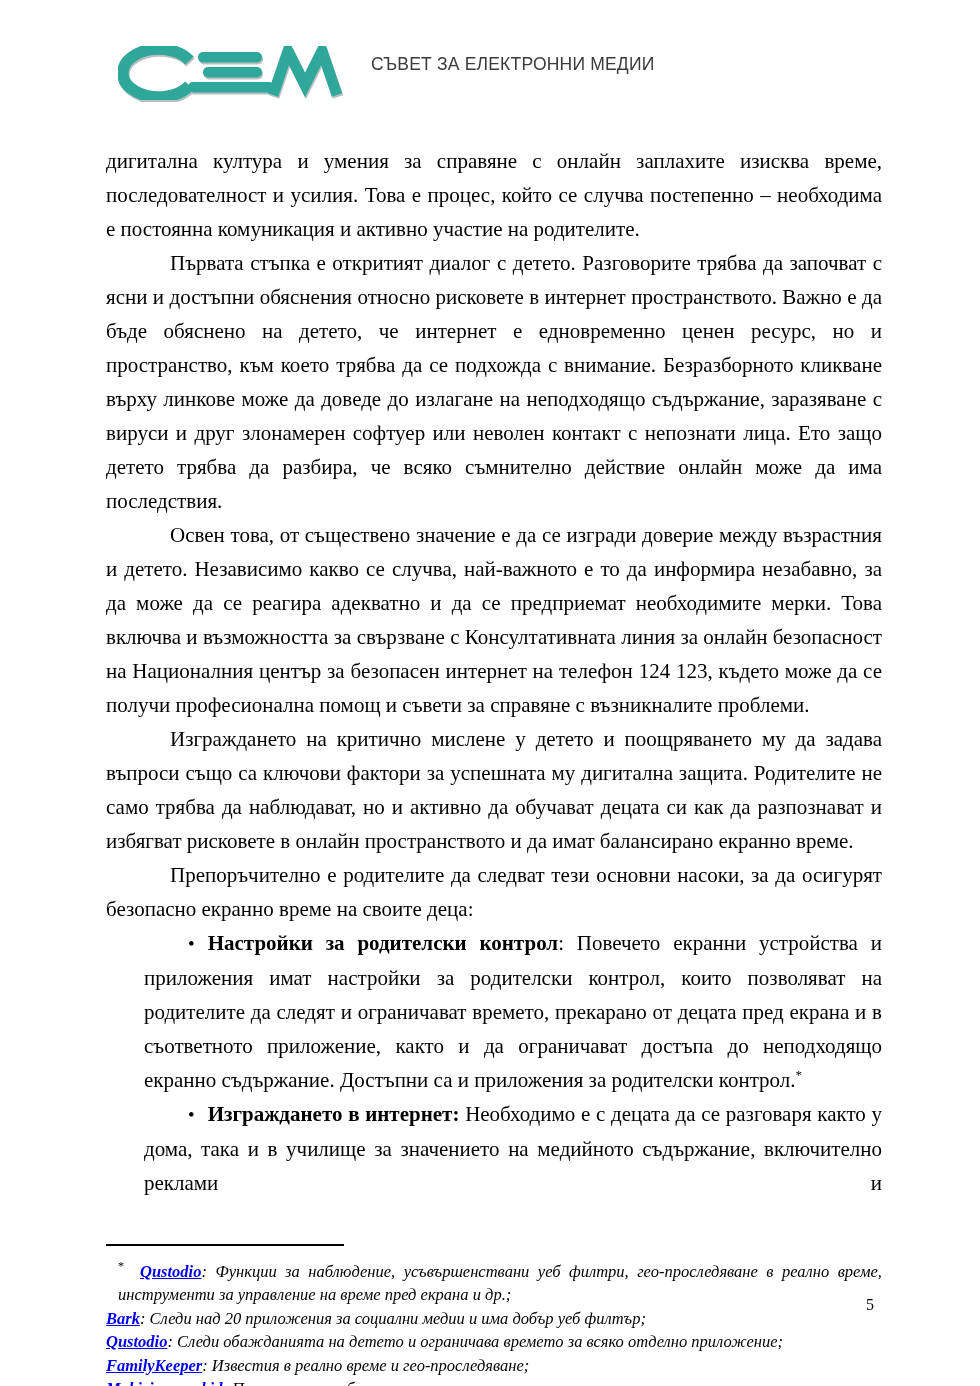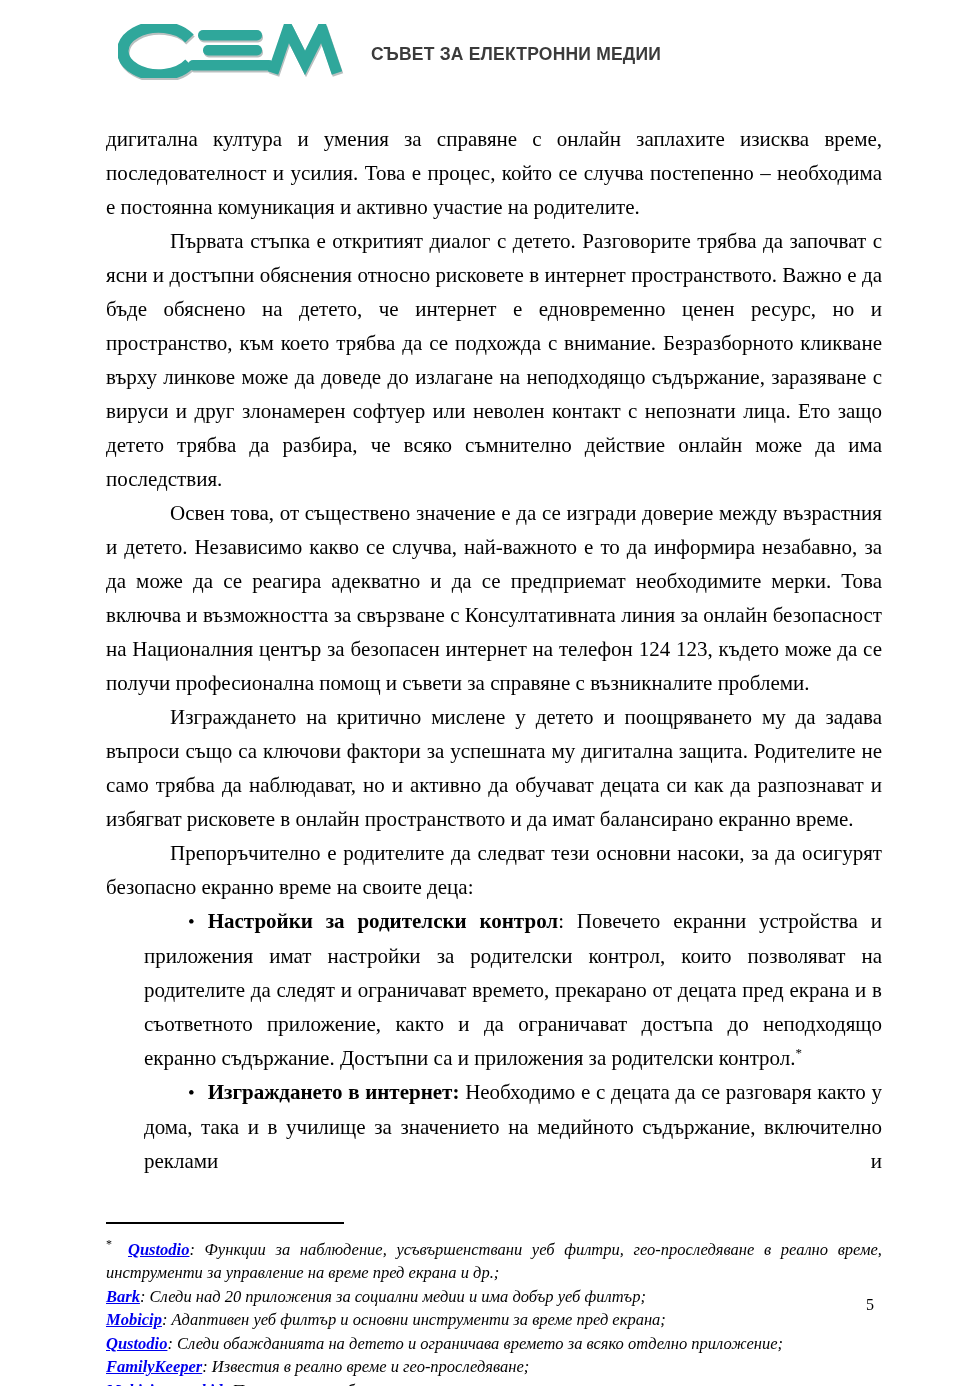--- a/index.html
+++ b/index.html
@@ -6,23 +6,22 @@
   html, body { background: #ffffff; }
   body {
     width: 980px; height: 1386px;
     position: relative;
     font-family: "Liberation Serif", serif;
     color: #000;
     overflow: hidden;
   }
   .header {
     display: flex;
-    align-items: center;
-    margin: 24px 90px 0 118px;
-    font-weight: bold;
+    align-items: flex-start;
+    margin: 46px 90px 0 118px;
   }
   .logo { width: 225px; height: 54px; flex: 0 0 auto; }
   .logo svg { width: 100%; height: 100%; filter: drop-shadow(1.5px 2px 0 rgba(130,140,140,0.55)); }
   .sr-only {
     position: absolute; width: 1px; height: 1px;
     overflow: hidden; clip: rect(0 0 0 0); white-space: nowrap;
   }
   .org-names {
     margin-left: 28px;
     padding-top: 5px;
@@ -56,21 +55,21 @@
     width: 238px;
     border: none;
     border-top: 2px solid #000;
     margin: 44px 0 9px 0;
   }
   .fn-body {
     font-size: 16.5px;
     line-height: 23.5px;
     font-style: italic;
   }
-  .fn-item.first { text-align: justify; }
+  .fn-item.first { text-align: justify; margin-left: 12px; }
   .fn-star {
     font-style: normal;
     font-size: 12px;
     margin-right: 16px;
   }
   .fn-link {
     color: #0000ee;
     font-weight: bold;
     font-style: italic;
     text-decoration: underline;
@@ -117,20 +116,19 @@
   <p class="para bullet"><span class="bullet-dot">•</span><span class="b">Настройки за родителски контрол</span><span>: </span><span>Повечето екранни устройства и приложения имат настройки за родителски контрол, които позволяват на родителите да следят и ограничават времето, прекарано от децата пред екрана и в съответното приложение, както и да ограничават достъпа до неподходящо екранно съдържание. Достъпни са и приложения за родителски контрол.</span><sup class="marker">*</sup></p>
 
   <p class="para bullet justify-last"><span class="bullet-dot">•</span><span class="b">Изграждането в интернет:</span><span> </span><span>Необходимо е с децата да се разговаря както у дома, така и в училище за значението на медийното съдържание, включително реклами и</span></p>
 </div>
 
 <div class="footnotes">
   <hr class="fn-sep">
   <div class="fn-body">
     <p class="fn-item first"><sup class="fn-star">*</sup><a class="fn-link">Qustodio</a><span>: Функции за наблюдение, усъвършенствани уеб филтри, гео-проследяване в реално време, инструменти за управление на време пред екрана и др.;</span></p>
     <p class="fn-item"><a class="fn-link">Bark</a><span>: Следи над 20 приложения за социални медии и има добър уеб филтър;</span></p>
-    <p class="fn-item"><a class="fn-link">Mobicip</a><span>: Адаптивен уеб филтър и основни инструменти за време пред екрана;</span></p>
     <p class="fn-item"><a class="fn-link">Qustodio</a><span>: Следи обажданията на детето и ограничава времето за всяко отделно приложение;</span></p>
     <p class="fn-item"><a class="fn-link">FamilyKeeper</a><span>: Известия в реално време и гео-проследяване;</span></p>
     <p class="fn-item"><a class="fn-link">Mobicip your kid</a><span>: Приложение на български език.</span></p>
   </div>
 </div>
 
 <div class="page-num">5</div>
 
 </body></html>

